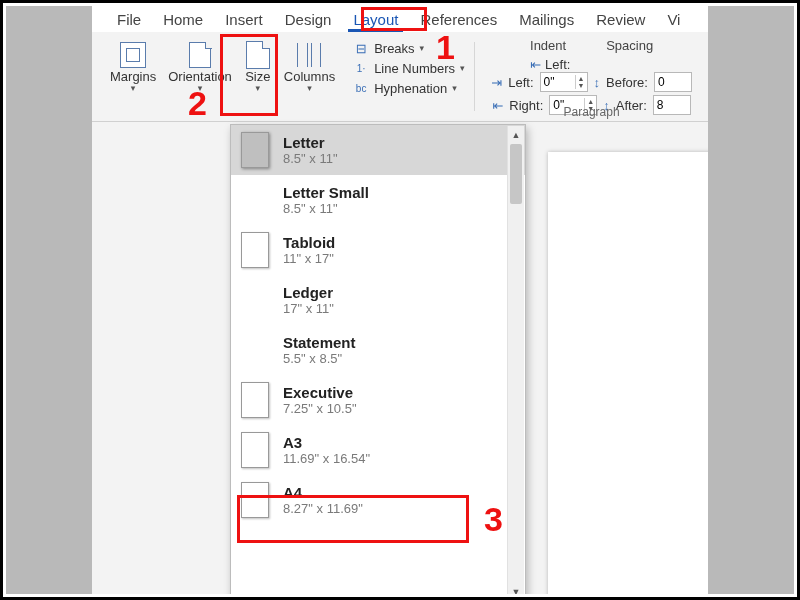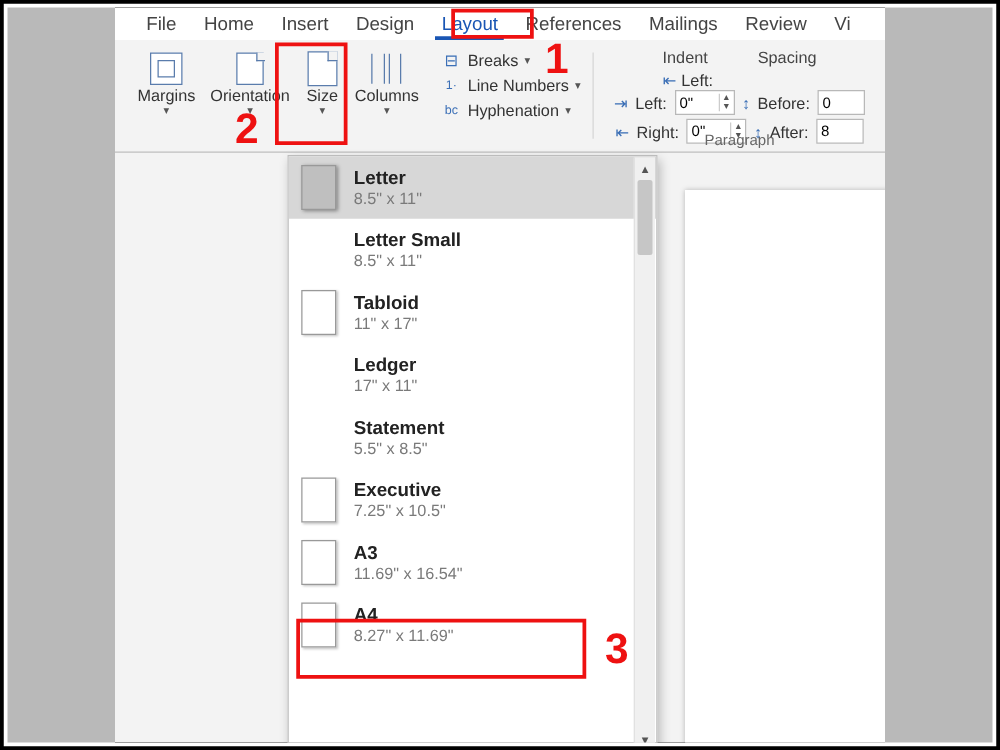--- a/index.html
+++ b/index.html
@@ -23,21 +23,21 @@
     position: absolute;
     top:3px; bottom:3px;
     width: 86px;
     background: #b9b9b9;
   }
   .gutter-left { left:3px; }
   .gutter-right { right:3px; }
   .app {
     position:absolute;
     left:89px; right:89px; top:3px; bottom:3px;
-    background:#000000;
+    background:#bef264;
     overflow:hidden;
   }
   .ribbon-tabs {
     display:flex;
     align-items:flex-end;
     background:#fff;
     height:26px;
     font-size:15px;
     padding-left:14px;
     border-bottom:1px solid #fff;

